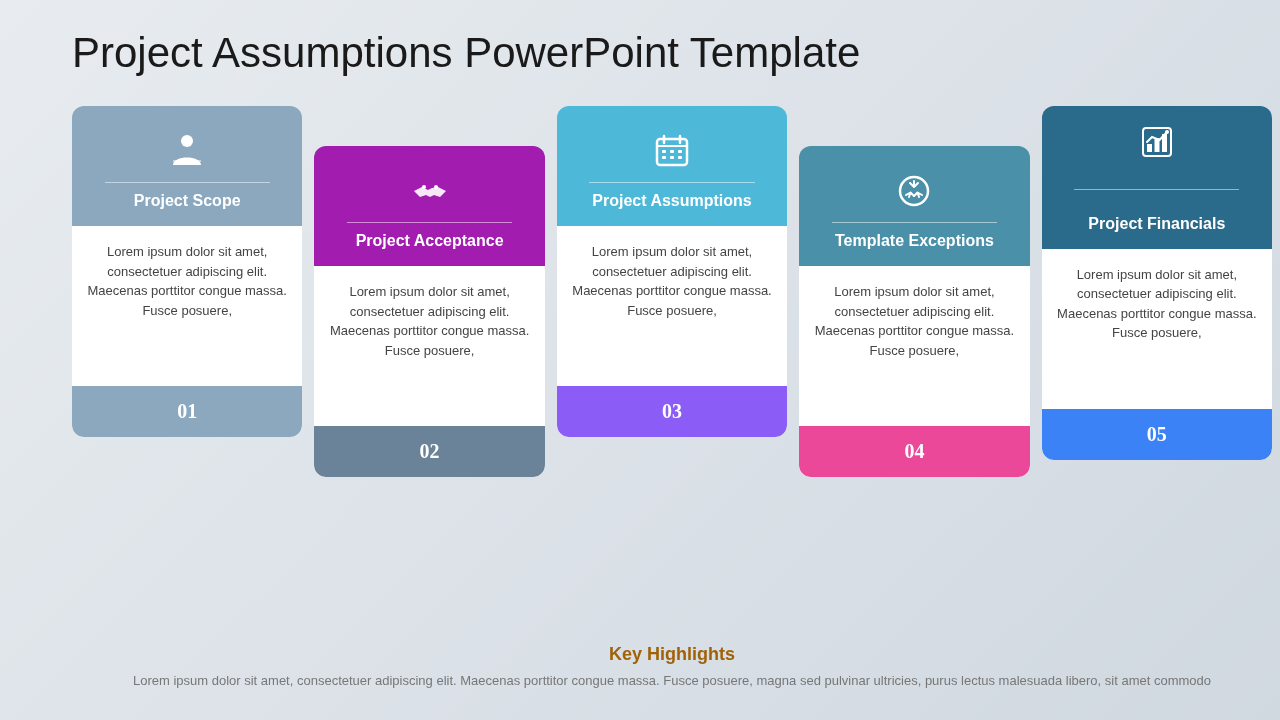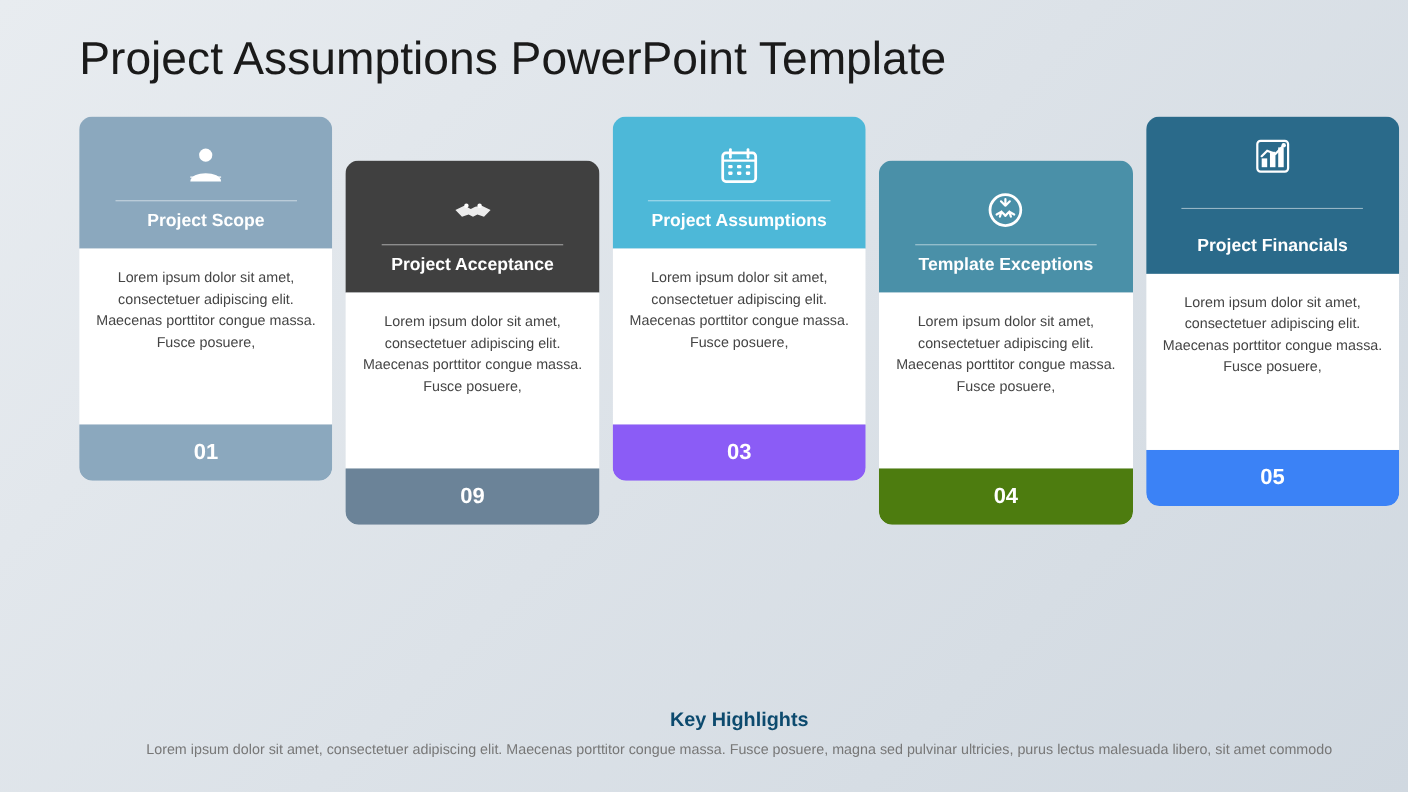--- a/index.html
+++ b/index.html
@@ -48,21 +48,21 @@
 
     .card-header {
       display: flex;
       flex-direction: column;
       align-items: center;
       justify-content: flex-end;
       padding: 18px 12px 14px;
       min-height: 120px;
     }
     .card-1 .card-header { background-color: #8ba8be; }
-    .card-2 .card-header { background-color: #404040; }
+    .card-2 .card-header { background-color: #a21caf; }
     .card-3 .card-header { background-color: #4db8d8; }
     .card-4 .card-header { background-color: #4a90a8; }
     .card-5 .card-header { background-color: #2a6a8a; gap: 16px; }
 
     .card-icon {
       font-size: 32px;
       color: white;
       margin-bottom: 8px;
       line-height: 1;
     }
@@ -90,40 +90,41 @@
       color: #444;
       text-align: center;
       line-height: 1.5;
     }
     .card-footer {
       display: flex;
       align-items: center;
       justify-content: center;
       padding: 14px;
       border-radius: 0 0 12px 12px;
+      font-family: Liberation Serif, serif;
     }
     .card-1 .card-footer { background-color: #8ba8be; }
     .card-2 .card-footer { background-color: #6b8398; }
     .card-3 .card-footer { background-color: #8b5cf6; }
-    .card-4 .card-footer { background-color: #4d7c0f; }
+    .card-4 .card-footer { background-color: #ec4899; }
     .card-5 .card-footer { background-color: #3b82f6; }
 
     .card-number {
       color: white;
       font-size: 20px;
       font-weight: 700;
     }
     .highlights-section {
       text-align: center;
       padding: 18px 20px 10px;
     }
     .highlights-title {
       font-size: 18px;
       font-weight: 700;
-      color: #0c4a6e;
+      color: #a16207;
       margin-bottom: 6px;
     }
     .highlights-text {
       font-size: 13px;
       color: #777;
       line-height: 1.5;
     }
   </style>
 </head>
 <body>
@@ -164,21 +165,21 @@
           </svg>
         </div>
         <div class="card-divider"></div>
         <div class="card-title">Project
 Acceptance</div>
       </div>
       <div class="card-body">
         <p>Lorem ipsum dolor sit amet, consectetuer adipiscing elit. Maecenas porttitor congue massa. Fusce posuere,</p>
       </div>
       <div class="card-footer">
-        <span class="card-number">09</span>
+        <span class="card-number">02</span>
       </div>
     </div>
 
     <div class="card card-3">
       <div class="card-header">
         <div class="card-icon">
           <svg width="36" height="36" viewBox="0 0 36 36" fill="none">
             <rect x="3" y="6" width="30" height="26" rx="3" stroke="white" stroke-width="2.5" fill="none"></rect>
             <line x1="3" y1="13" x2="33" y2="13" stroke="white" stroke-width="2"></line>
             <line x1="10" y1="3" x2="10" y2="10" stroke="white" stroke-width="2.5" stroke-linecap="round"></line>

